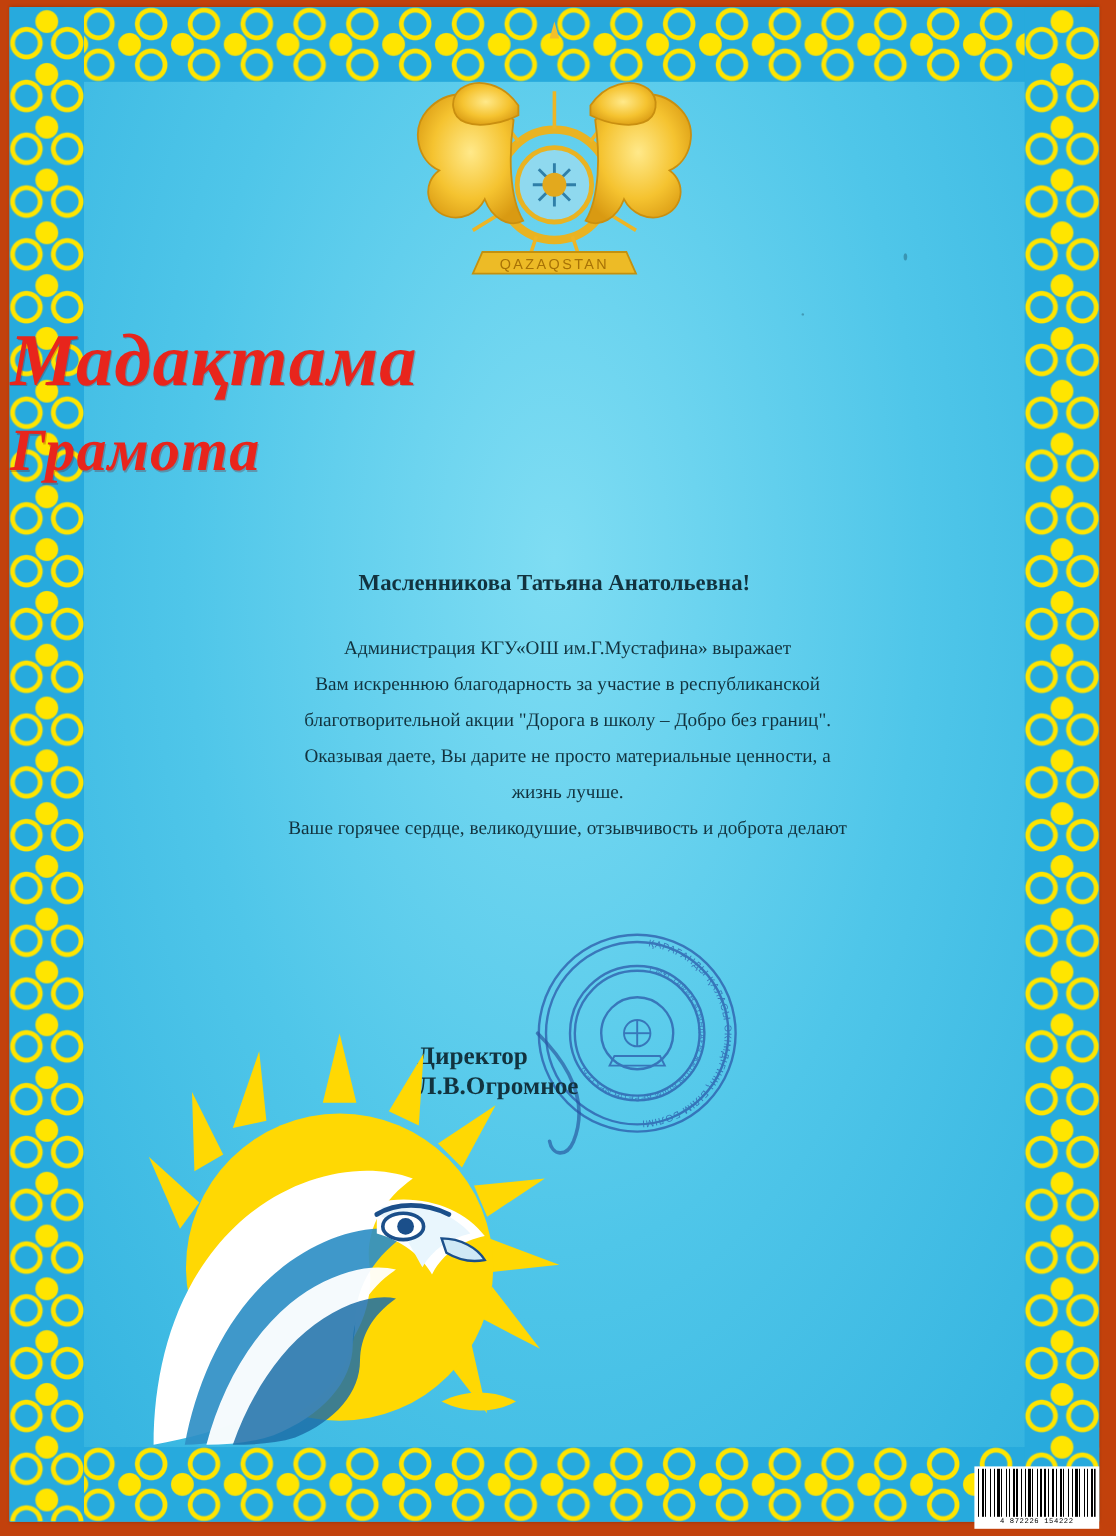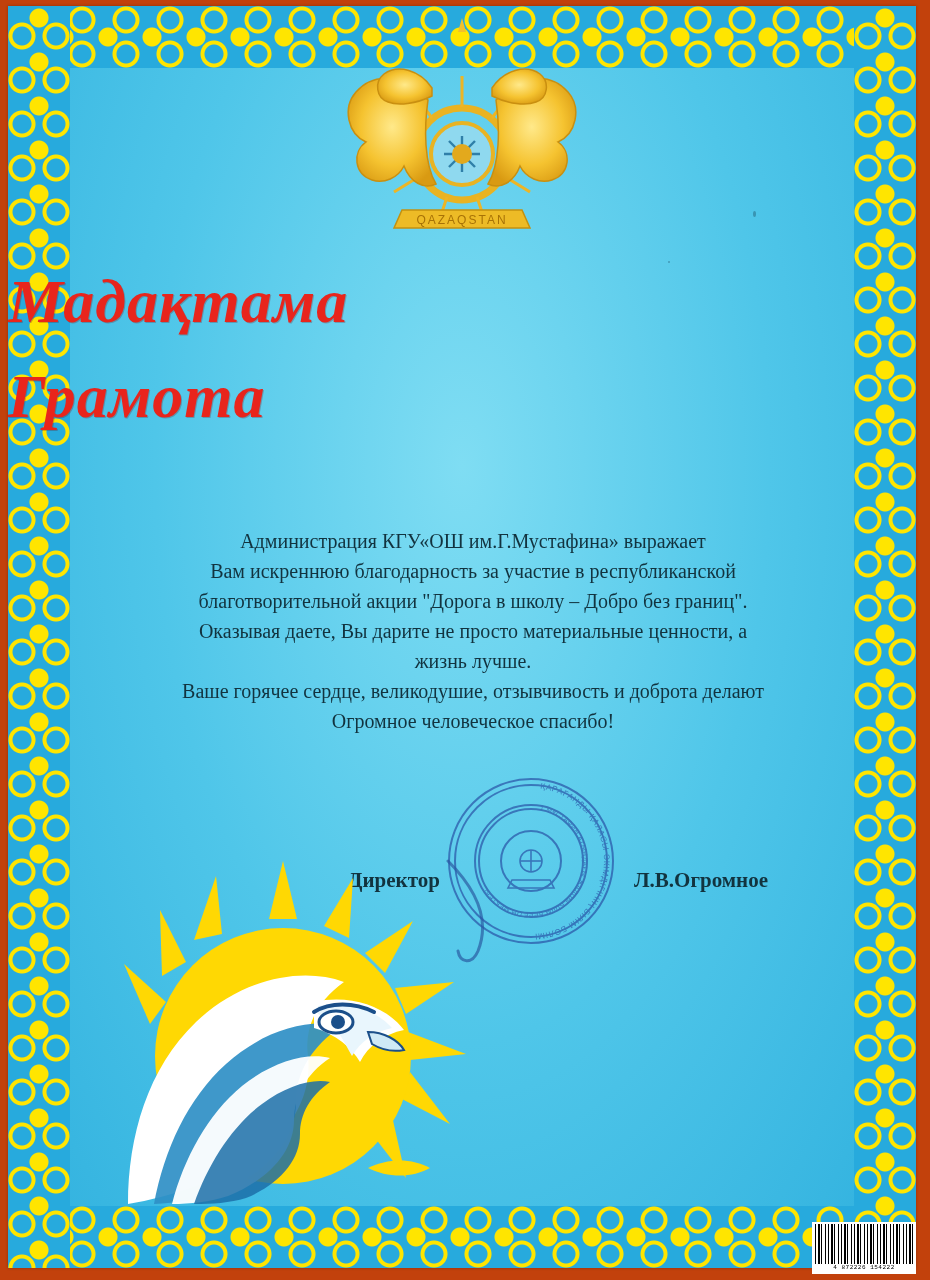--- a/index.html
+++ b/index.html
@@ -114,63 +114,63 @@
     font-style: italic;
     font-size: 62px;
     line-height: 74px;
     letter-spacing: 1px;
     text-shadow: 1px 1px 0 rgba(120,0,0,0.25);
   }
   #titles .line2 {
     font-family: "Liberation Serif", serif;
     font-weight: bold;
     font-style: italic;
-    font-size: 62px;
+    font-size: 50px;
     line-height: 74px;
     letter-spacing: 1px;
     text-shadow: 1px 1px 0 rgba(120,0,0,0.25);
-    margin-top: 21px;
   }
 
   
   #recipient {
     position: absolute;
     left: 0; right: 0;
     top: 470px;
     text-align: center;
     font-family: "Liberation Serif", serif;
     font-weight: bold;
     font-size: 19px;
     color: #12333f;
   }
   #bodytext {
     position: absolute;
     left: 120px;
     width: 690px;
     top: 520px;
     text-align: center;
     font-family: "Liberation Serif", serif;
-    font-size: 20px;
+    font-size: 16px;
     line-height: 30px;
     color: #12333f;
   }
   #bodytext p { margin: 0; }
 
   
   #signature {
     position: absolute;
     top: 862px;
     left: 340px;
     width: 420px;
     display: flex;
     justify-content: space-between;
     font-family: "Liberation Serif", serif;
     font-weight: bold;
     font-size: 21px;
     color: #12333f;
+    flex-direction: column;
   }
 
   
   #stamp {
     position: absolute;
     left: 438px;
     top: 770px;
     width: 170px;
     height: 170px;
     opacity: 0.72;
@@ -300,29 +300,29 @@
           <text x="130" y="210" text-anchor="middle" font-family="Liberation Sans, sans-serif" font-size="12" letter-spacing="2" fill="#a77206">QAZAQSTAN</text>
         </g>
       </svg>
     </div>
 
     <div id="titles">
       <div class="line1">Мадақтама</div>
       <div class="line2">Грамота</div>
     </div>
 
+    <div id="recipient">Масленникова Татьяна Анатольевна!</div>
 
     <div id="bodytext">
       <p>Администрация КГУ«ОШ им.Г.Мустафина» выражает</p>
       <p>Вам искреннюю благодарность за участие в республиканской</p>
       <p>благотворительной  акции "Дорога в школу –  Добро без границ".</p>
       <p>Оказывая даете, Вы дарите не просто материальные ценности, а</p>
       <p>жизнь лучше.</p>
       <p>Ваше горячее сердце, великодушие, отзывчивость и доброта делают</p>
-      <p>Огромное человеческое спасибо!</p>
     </div>
 
     <div id="pen-stroke">
       <svg viewBox="0 0 70 120" width="70" height="120" aria-hidden="true">
         <path d="M10,10 C40,40 52,70 40,100 C34,114 22,112 20,100" fill="none" stroke="#1d3f8f" stroke-width="3" stroke-linecap="round"></path>
       </svg>
     </div>
 
     <div id="stamp">
       <svg viewBox="0 0 170 170" width="170" height="170" aria-hidden="true">

